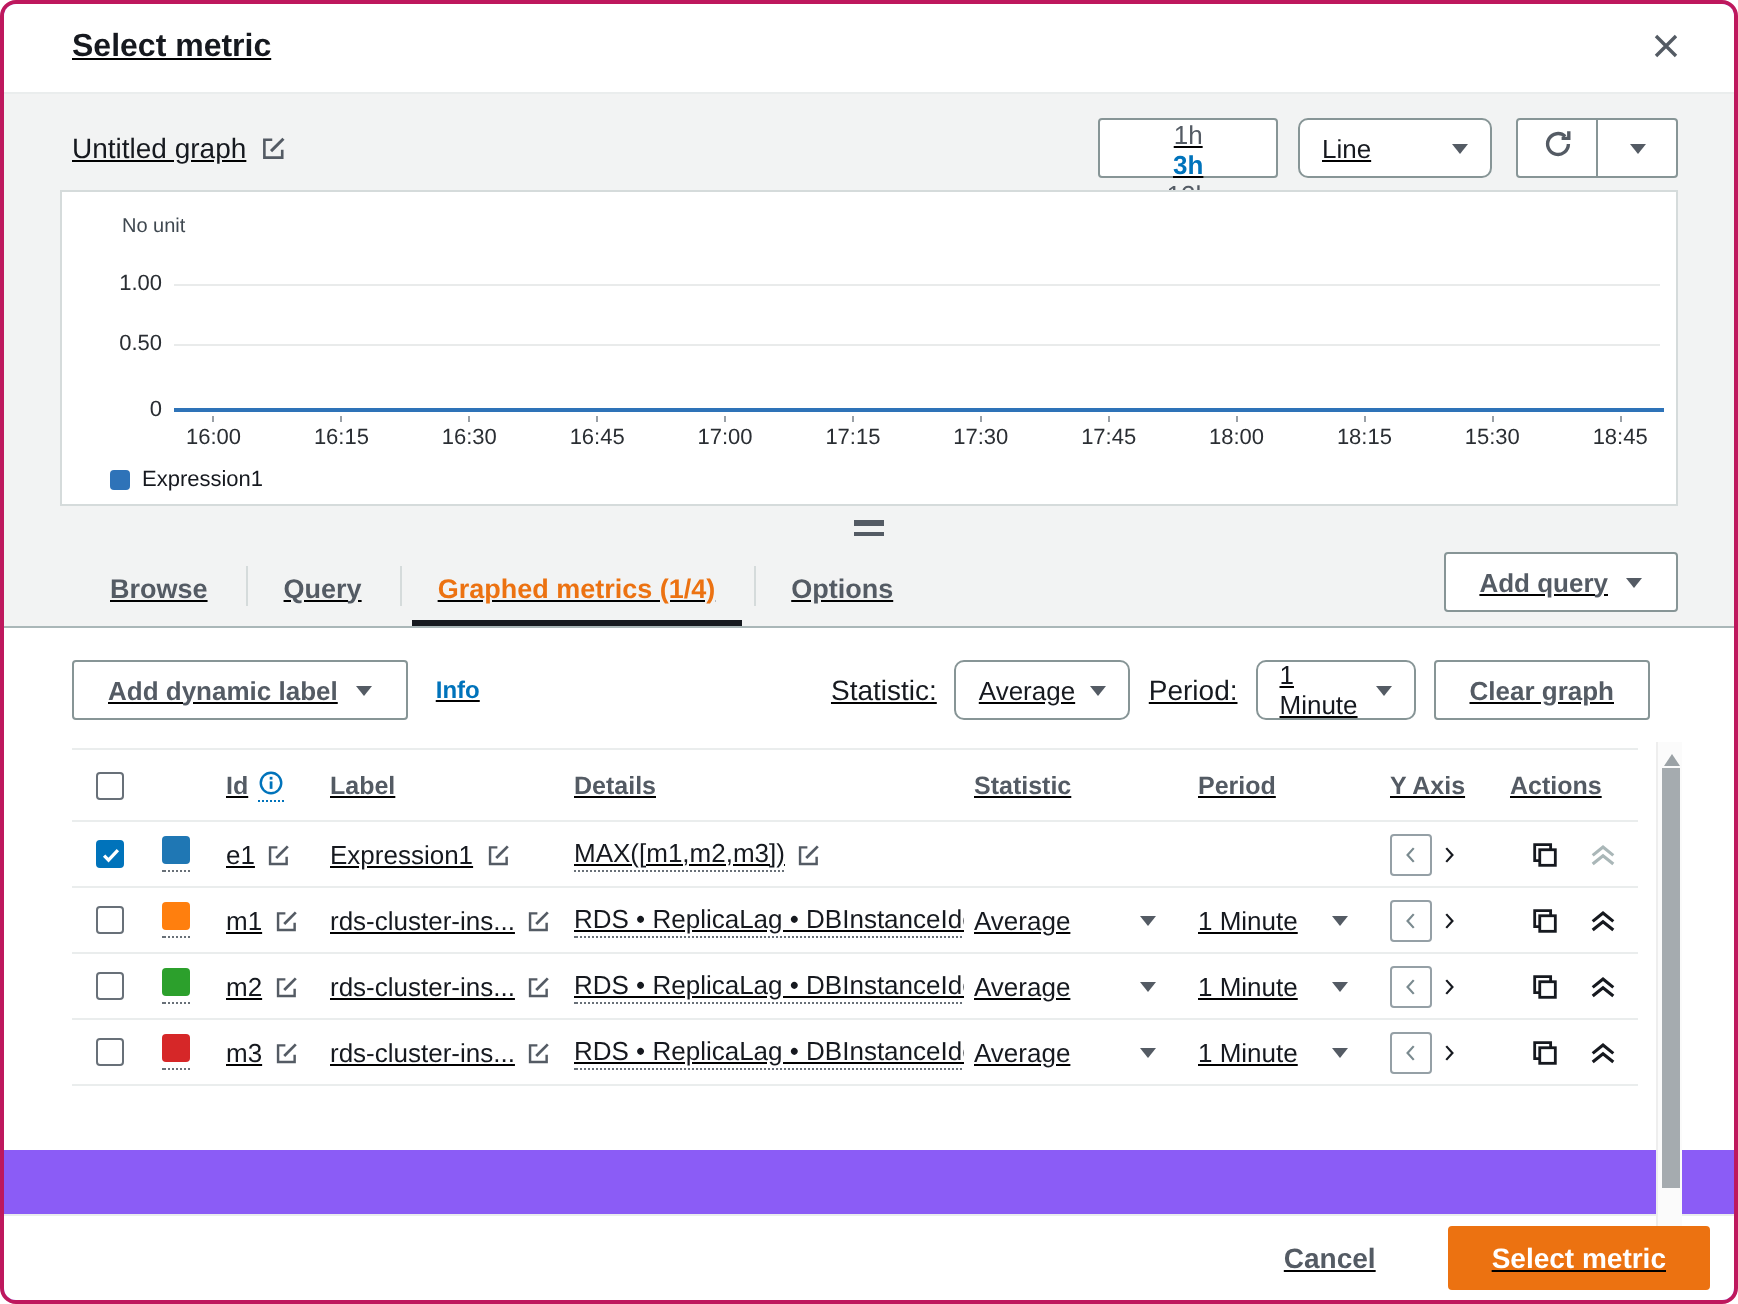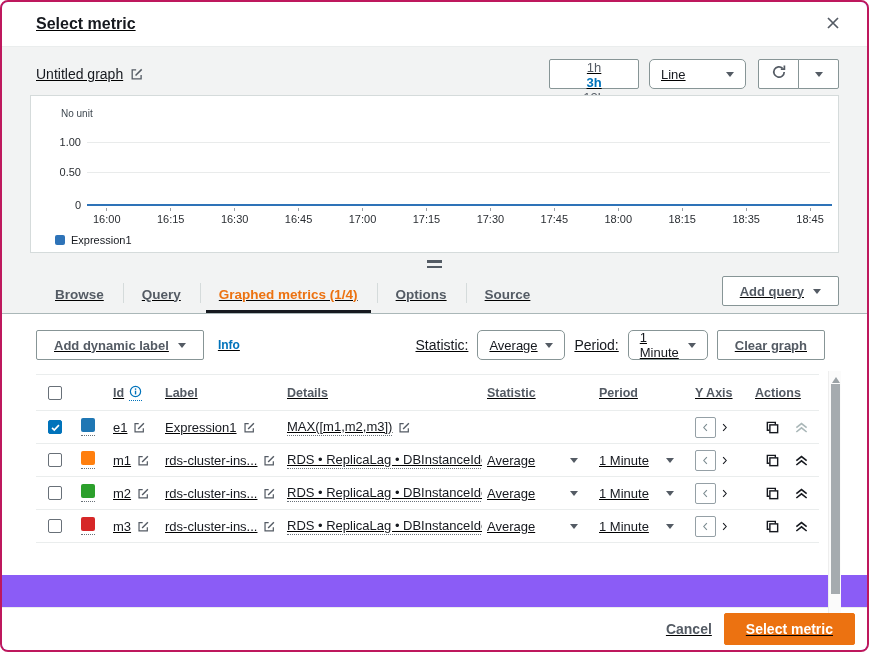--- a/index.html
+++ b/index.html
@@ -95,21 +95,21 @@
   .act { cursor:pointer; display:flex; color:#16191f; }
   .act.disabled { color:#aab7b8; }
   .info-wrap { border-bottom:1px dotted #0073bb; padding-bottom:2px; display:flex; cursor:pointer; }
   
   .sbar { position:absolute; right:26px; top:57px; width:13px; height:242px; background:#fbfbfb; border-left:1px solid #eee; }
   .sbar .up { position:absolute; top:2px; left:2.5px; width:0; height:0;
     border:4px solid transparent; border-bottom:6px solid #9ba2a6; cursor:pointer; }
   .sbar .thumb { position:absolute; top:13px; left:1.5px; width:9px; height:210px; background:#a5abaf; cursor:grab; }
   
   .mfoot { height:43px; background:#fff; border-top:1px solid #eaeded; flex:none;
-    display:flex; align-items:center; justify-content:flex-end; gap:12px; padding-right:12px;margin-top:32px; }
+    display:flex; align-items:center; justify-content:flex-end; gap:36px; padding-right:12px;margin-top:32px; }
   .cancel { background:none; border:none; font-family:inherit; font-size:14px; font-weight:bold; color:#545b64; cursor:pointer; }
   .primary { background:#ec7211; border:1px solid #ec7211; border-radius:2px; font-family:inherit;
     font-size:14px; font-weight:bold; color:#fff; padding:7px 21px; cursor:pointer; }
 </style>
 </head>
 <body>
 
 <div class="modal">
 
   <div class="mhead">
@@ -213,21 +213,21 @@
           <span class="xlab">
             <span class="tick"></span>
             <span class="xt">18:00</span>
           </span>
           <span class="xlab">
             <span class="tick"></span>
             <span class="xt">18:15</span>
           </span>
           <span class="xlab">
             <span class="tick"></span>
-            <span class="xt">18:35</span>
+            <span class="xt">15:30</span>
           </span>
           <span class="xlab">
             <span class="tick"></span>
             <span class="xt">18:45</span>
           </span>
         </div>
       <div class="legend">
         <span class="lmark" id="legend-mark" style="background: rgb(46, 115, 184);"></span>
         <span class="ltext">Expression1</span>
       </div>
@@ -239,21 +239,20 @@
           <i></i>
         </span>
     </div>
 
     <div class="tabs-row">
       <div class="tabs">
         <div class="tab">Browse</div>
         <div class="tab">Query</div>
         <div class="tab active">Graphed metrics (1/4)</div>
         <div class="tab">Options</div>
-        <div class="tab">Source</div>
       </div>
       <div class="tabs-right">
         <button class="btn">
           <span>Add query</span>
           <span class="caret"></span>
         </button>
       </div>
     </div>
   </div>
 

